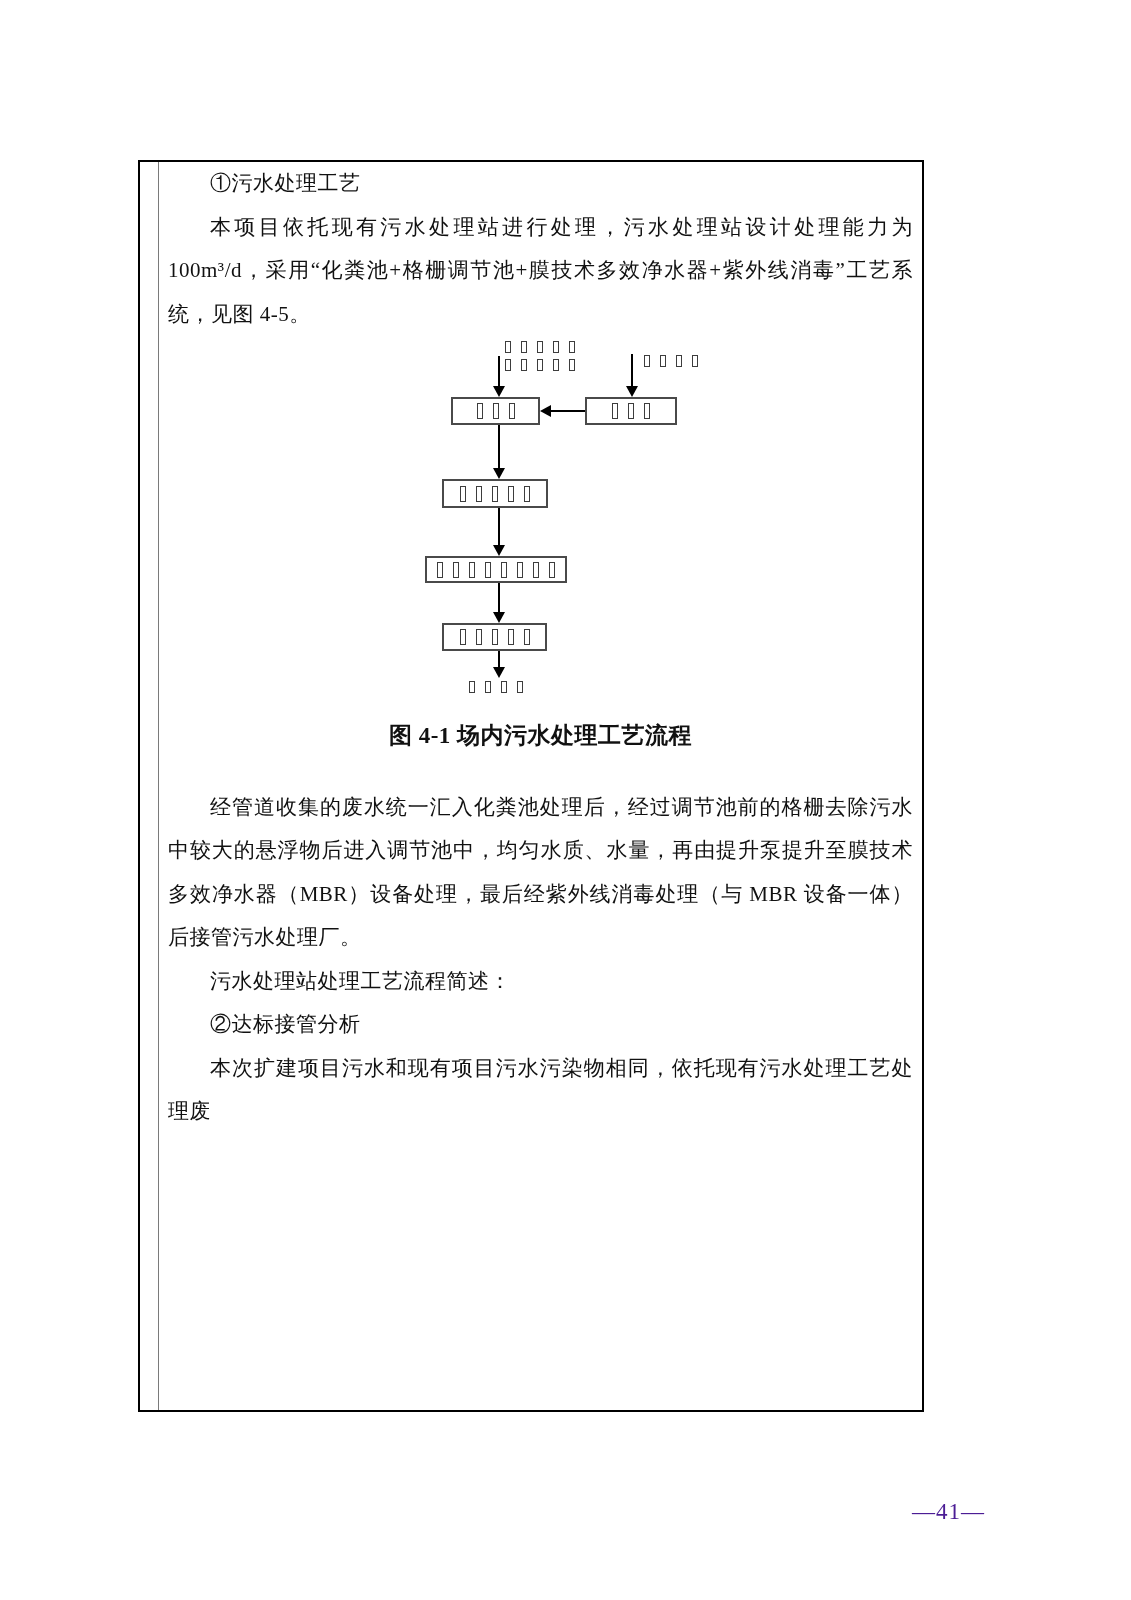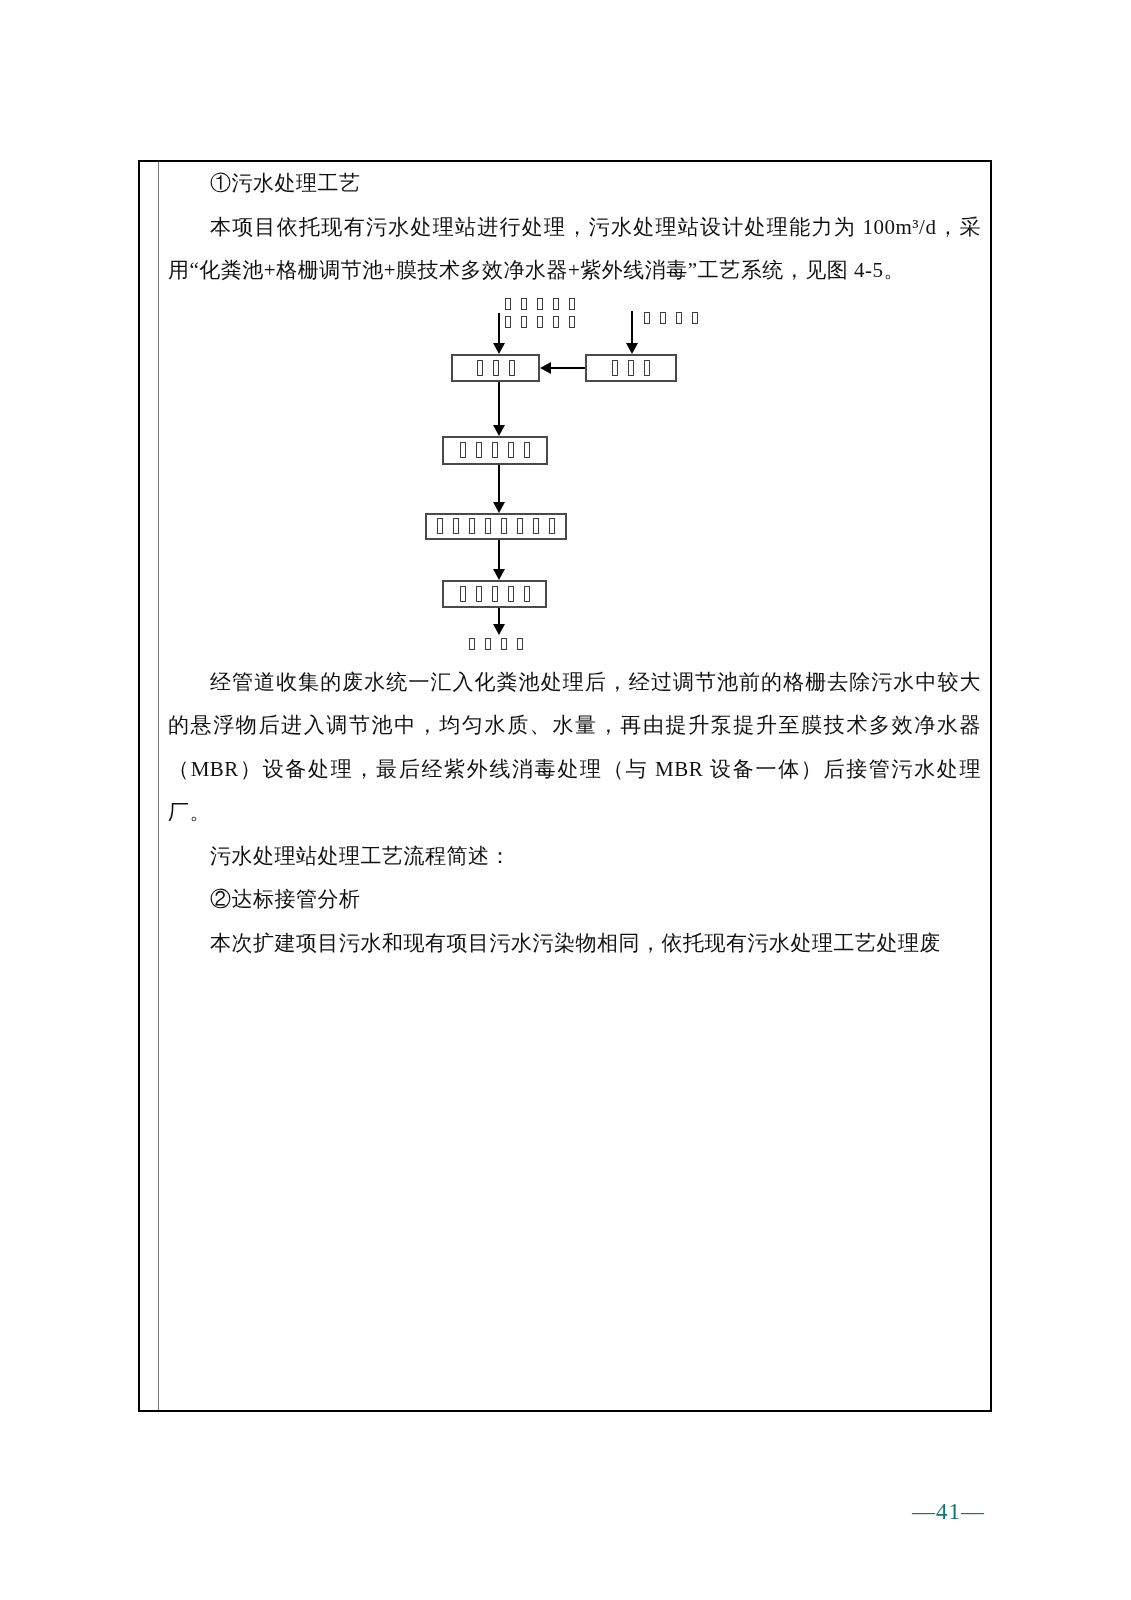--- a/index.html
+++ b/index.html
@@ -2,21 +2,21 @@
 <html><head>
 <meta charset="utf-8">
 <style>
   html,body { margin:0; padding:0; background:#ffffff; }
   .page {
     position:relative; width:1131px; height:1600px; background:#ffffff;
     font-family:"Liberation Serif","DejaVu Serif",serif; color:#111111;
     overflow:hidden;
   }
   .doc-table {
-    position:absolute; left:138px; top:160px; width:854px; height:1252px;
+    position:absolute; left:138px; top:160px; width:786px; height:1252px;
     border:2px solid #000000; box-sizing:border-box; display:flex;
   }
   .left-col { width:18px; flex:none; border-right:1px solid #7a7a7a; }
   .cell {
     flex:1; box-sizing:border-box; padding:0 9px; overflow:hidden;
     font-size:21px; line-height:43.5px; text-align:justify;
     letter-spacing:0.5px;
   }
   .para { margin:0; text-indent:2em; }
   .caption {
@@ -43,21 +43,21 @@
   }
   .harrow { position:absolute; height:2px; background:#000000; }
   .harrow::before {
     content:''; position:absolute; left:-11px; top:50%; transform:translateY(-50%);
     width:0; height:0; border-top:6px solid transparent; border-bottom:6px solid transparent;
     border-right:11px solid #000000;
   }
   
   .page-num {
     position:absolute; top:1496px; right:146px;
-    font-size:23px; line-height:32px; color:#0f766e; letter-spacing:1px;
+    font-size:23px; line-height:32px; color:#4c1d95; letter-spacing:1px;
   }
 </style>
 </head>
 <body>
 
 <div class="page">
 
   <div class="doc-table">
     <div class="left-col"></div>
 
@@ -139,20 +139,21 @@
         <div class="varrow" style="left:78px; top:315px; height:16px;"></div>
 
         <div class="flabel" style="left:44px; top:345px;">
             <i class="tofu"></i>
             <i class="tofu"></i>
             <i class="tofu"></i>
             <i class="tofu"></i>
           </div>
       </div>
 
+      <p class="caption">图 4-1 场内污水处理工艺流程</p>
 
       <p class="para">经管道收集的废水统一汇入化粪池处理后，经过调节池前的格栅去除污水中较大的悬浮物后进入调节池中，均匀水质、水量，再由提升泵提升至膜技术多效净水器（MBR）设备处理，最后经紫外线消毒处理（与 MBR 设备一体）后接管污水处理厂。</p>
       <p class="para">污水处理站处理工艺流程简述：</p>
       <p class="para">②达标接管分析</p>
       <p class="para">本次扩建项目污水和现有项目污水污染物相同，依托现有污水处理工艺处理废</p>
 
     </div>
   </div>
 
   <div class="page-num">—41—</div>

